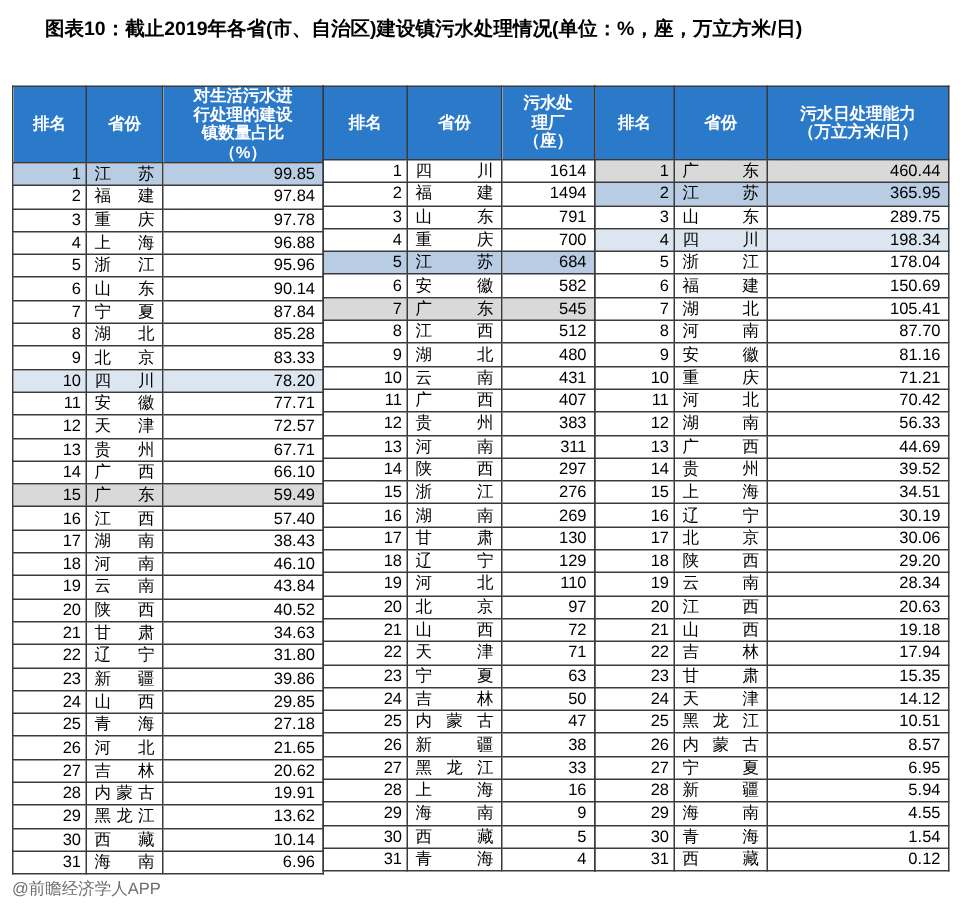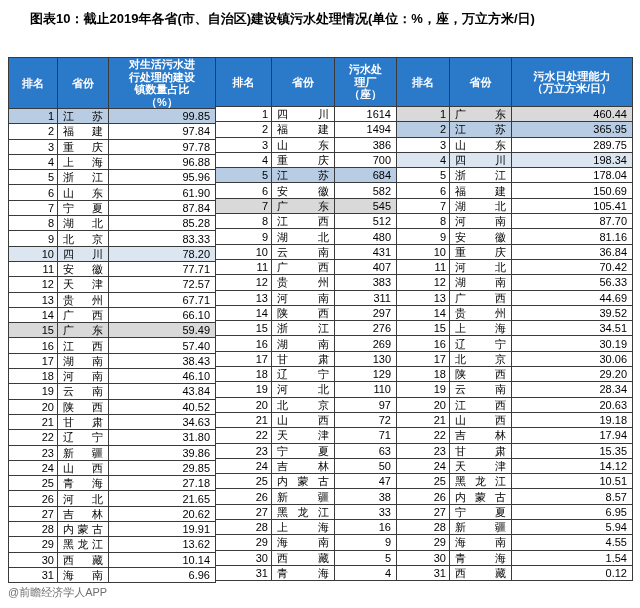--- a/index.html
+++ b/index.html
@@ -98,21 +98,21 @@
           <td class="val">96.88</td>
         </tr>
         <tr>
           <td class="rank">5</td>
           <td class="prov">浙江</td>
           <td class="val">95.96</td>
         </tr>
         <tr>
           <td class="rank">6</td>
           <td class="prov">山东</td>
-          <td class="val">61.90</td>
+          <td class="val">90.14</td>
         </tr>
         <tr>
           <td class="rank">7</td>
           <td class="prov">宁夏</td>
           <td class="val">87.84</td>
         </tr>
         <tr>
           <td class="rank">8</td>
           <td class="prov">湖北</td>
           <td class="val">85.28</td>
@@ -257,21 +257,21 @@
           <td class="val">1614</td>
         </tr>
         <tr>
           <td class="rank">2</td>
           <td class="prov">福建</td>
           <td class="val">1494</td>
         </tr>
         <tr>
           <td class="rank">3</td>
           <td class="prov">山东</td>
-          <td class="val">386</td>
+          <td class="val">791</td>
         </tr>
         <tr>
           <td class="rank">4</td>
           <td class="prov">重庆</td>
           <td class="val">700</td>
         </tr>
         <tr class="hl-js">
           <td class="rank">5</td>
           <td class="prov">江苏</td>
           <td class="val">684</td>
@@ -465,21 +465,21 @@
           <td class="val">87.70</td>
         </tr>
         <tr>
           <td class="rank">9</td>
           <td class="prov">安徽</td>
           <td class="val">81.16</td>
         </tr>
         <tr>
           <td class="rank">10</td>
           <td class="prov">重庆</td>
-          <td class="val">36.84</td>
+          <td class="val">71.21</td>
         </tr>
         <tr>
           <td class="rank">11</td>
           <td class="prov">河北</td>
           <td class="val">70.42</td>
         </tr>
         <tr>
           <td class="rank">12</td>
           <td class="prov">湖南</td>
           <td class="val">56.33</td>

